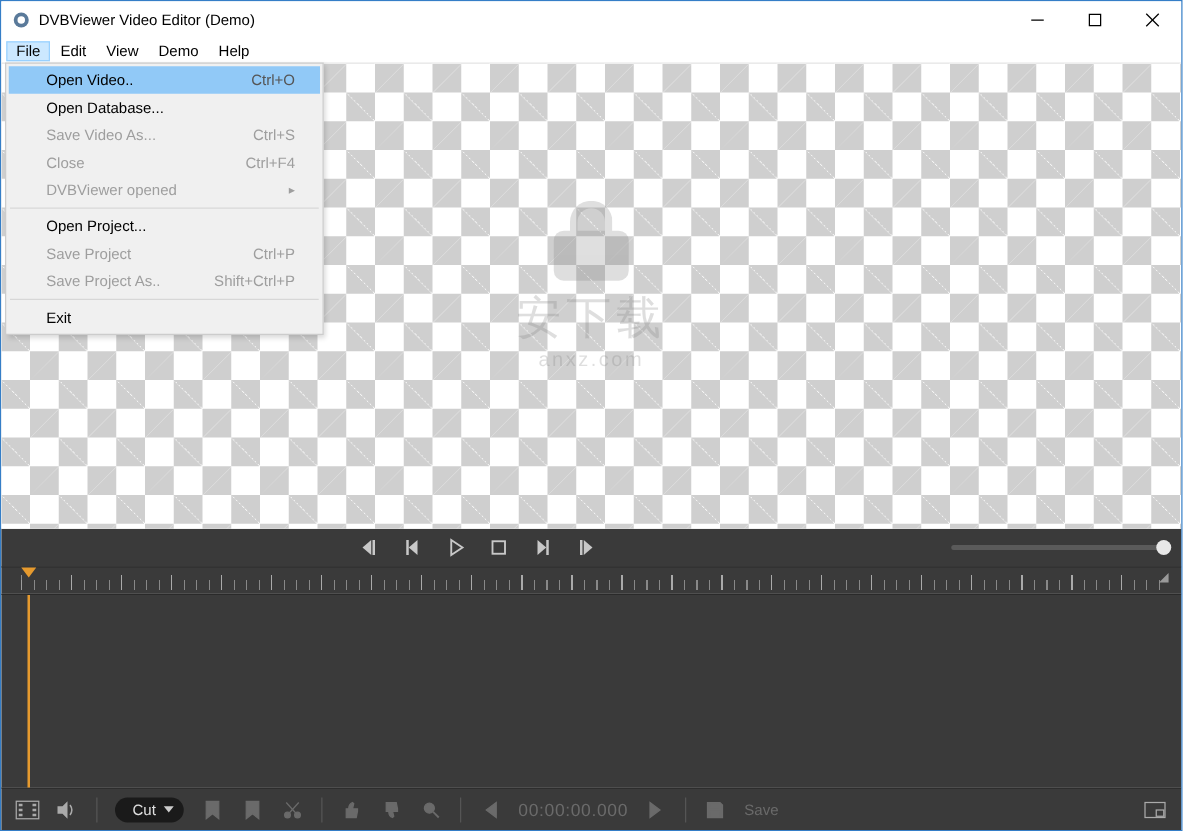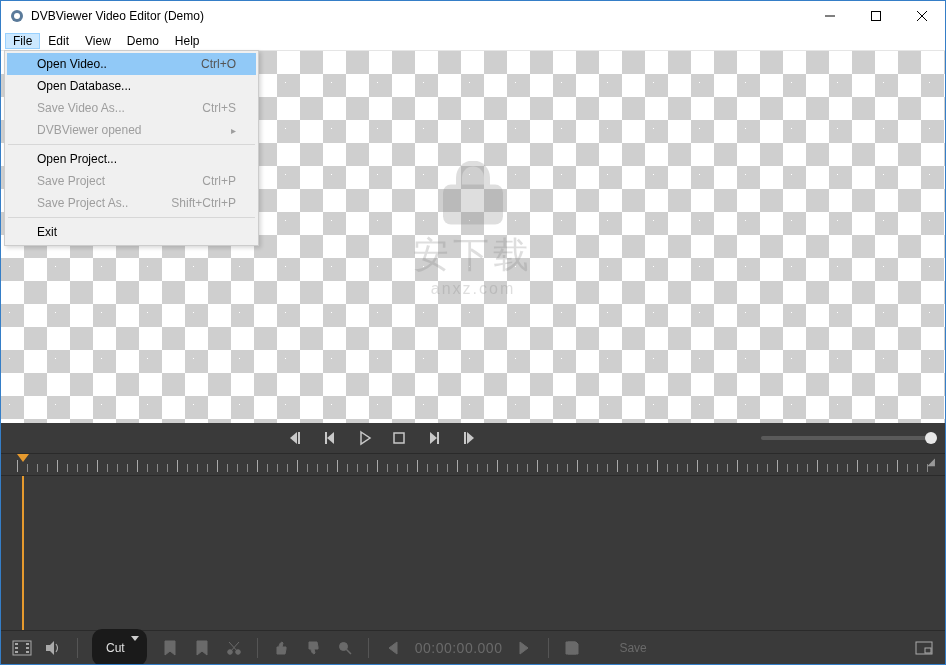--- a/index.html
+++ b/index.html
@@ -65,24 +65,24 @@
 
 
 .timeline { height: 155px; background: #3a3a3a; border-top: 1px solid #2a2a2a; position: relative; }
 .cursor-line { position:absolute; left:21px; top:0; bottom:0; width:2px; background:#e69a2e; }
 
 
 .bottombar { height: 34px; background: #3a3a3a; border-top: 1px solid #2a2a2a; display:flex; align-items:center; padding: 0 12px; gap: 14px; }
 .bb-ico { width:18px; height:18px; display:flex; align-items:center; justify-content:center; }
 .bb-ico.dim svg * { stroke: #6a6a6a !important; fill: #6a6a6a !important; }
 .vsep { width:1px; height:20px; background:#555; }
-.cutbtn { background:#1a1a1a; color:#e0e0e0; height:37px; border-radius:10px; padding:0 22px 0 14px; display:flex; align-items:center; font-size:11px; position:relative; }
+.cutbtn { background:#1a1a1a; color:#e0e0e0; height:20px; border-radius:10px; padding:0 22px 0 14px; display:flex; align-items:center; font-size:11px; position:relative; }
 .cutbtn .dd { position:absolute; right:8px; top:7px; width:0; height:0; border-left:4px solid transparent; border-right:4px solid transparent; border-top:5px solid #ccc; }
 .timecode { color:#6a6a6a; font-size:14px; letter-spacing:0.5px; }
-.savetxt { color:#6a6a6a; font-size:12px;margin-left:24px; }
+.savetxt { color:#6a6a6a; font-size:12px; }
 svg { overflow: visible; }
 </style>
 </head>
 <body>
 
 <div class="titlebar">
   <span class="appicon">
     <svg width="16" height="16">
         <circle cx="8" cy="8" r="6" fill="#5a7a9a"></circle>
         <circle cx="8" cy="8" r="3" fill="#fff"></circle>
@@ -121,20 +121,24 @@
   <div class="row hi">
     <span class="lbl">Open Video..</span>
     <span class="sc">Ctrl+O</span>
   </div>
   <div class="row">
     <span class="lbl">Open Database...</span>
   </div>
   <div class="row dis">
     <span class="lbl">Save Video As...</span>
     <span class="sc">Ctrl+S</span>
+  </div>
+  <div class="row dis">
+    <span class="lbl">Close</span>
+    <span class="sc">Ctrl+F4</span>
   </div>
   <div class="row dis">
     <span class="lbl">DVBViewer opened</span>
     <span class="chev">▸</span>
   </div>
   <div class="sep"></div>
   <div class="row">
     <span class="lbl">Open Project...</span>
   </div>
   <div class="row dis">

